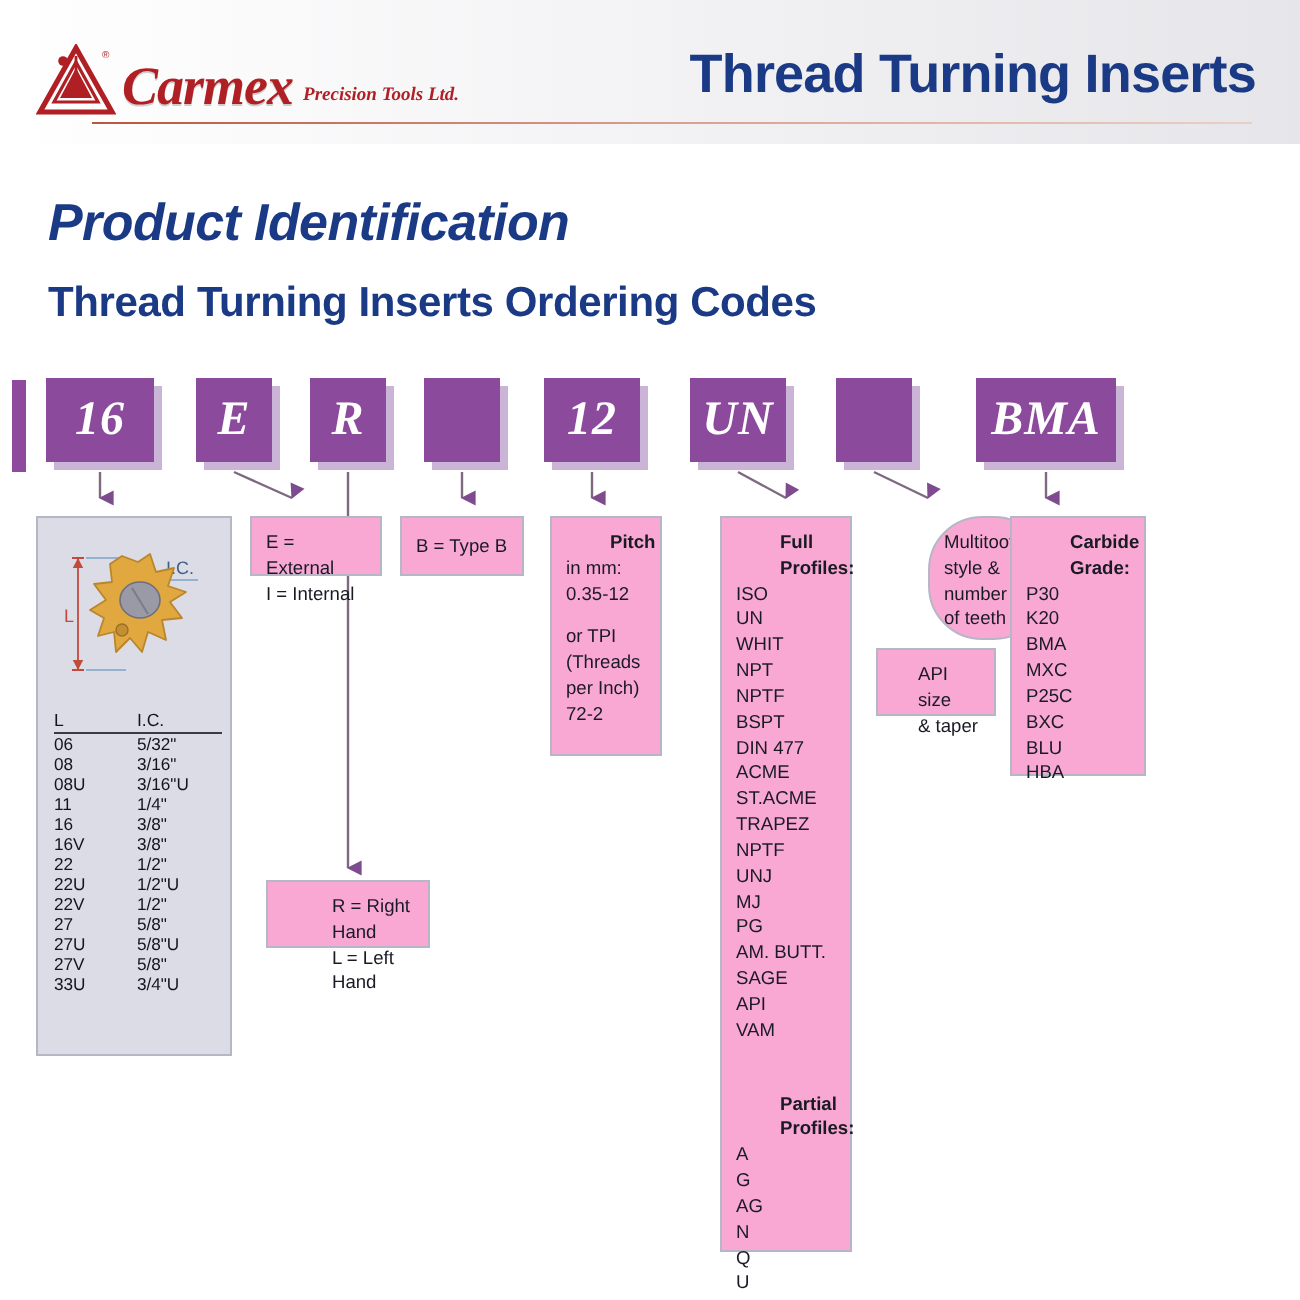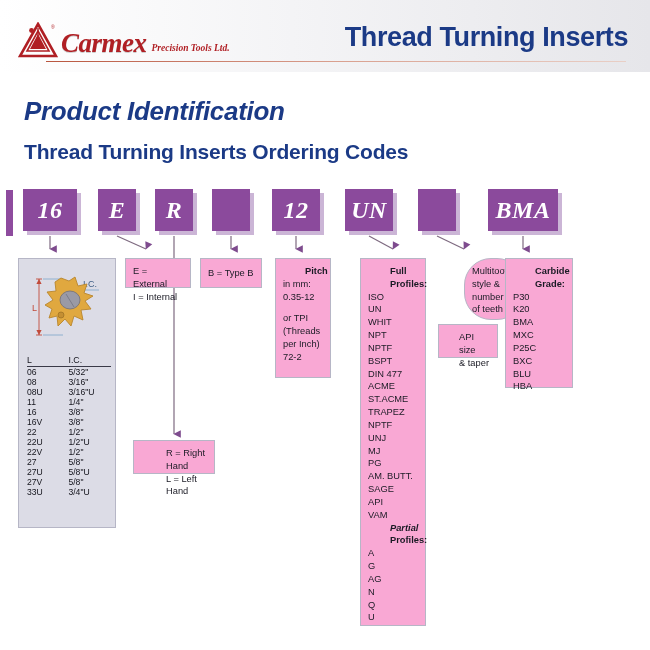--- a/index.html
+++ b/index.html
@@ -284,21 +284,21 @@
       <div class="list-item">TRAPEZ</div>
       <div class="list-item">NPTF</div>
       <div class="list-item">UNJ</div>
       <div class="list-item">MJ</div>
       <div class="list-item">PG</div>
       <div class="list-item">AM. BUTT.</div>
       <div class="list-item">SAGE</div>
       <div class="list-item">API</div>
       <div class="list-item">VAM</div>
     </div>
-  <div class="hdr" style="margin-top:0;font-style:italic;">Partial</div>
+  <div class="hdr" style="margin-top:24px;">Partial</div>
   <div class="hdr">Profiles:</div>
   <div id="partial-profiles">
       <div class="list-item">A</div>
       <div class="list-item">G</div>
       <div class="list-item">AG</div>
       <div class="list-item">N</div>
       <div class="list-item">Q</div>
       <div class="list-item">U</div>
     </div>
 </div>

